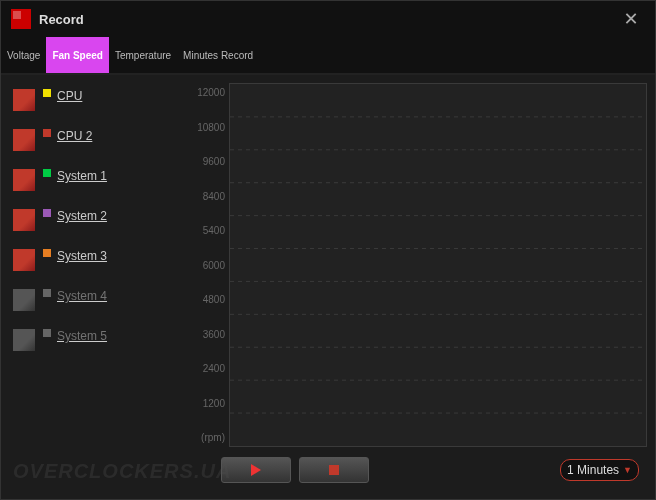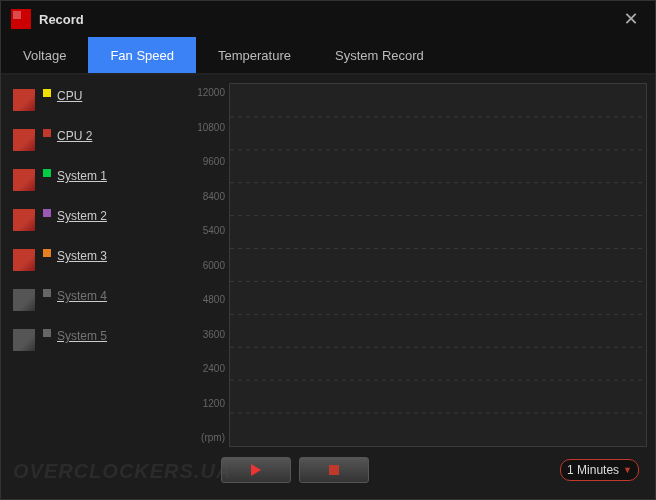--- a/index.html
+++ b/index.html
@@ -71,33 +71,33 @@
     
     .tab-bar {
       background: #111;
       display: flex;
       align-items: stretch;
       height: 38px;
       border-bottom: 2px solid #222;
       flex-shrink: 0;
     }
     .tab {
-      padding: 0 22px;
-      font-size: 13px;
+      padding: 0 6px;
+      font-size: 10px;
       cursor: pointer;
       display: flex;
       align-items: center;
       color: #bbb;
       border: none;
       background: transparent;
     }
     .tab.active {
-      background: #3b82f6;
+      background: #d946ef;
       color: #fff;
-      font-weight: normal;
+      font-weight: bold;
     }
 
     
     .main-content {
       display: flex;
       flex: 1;
       overflow: hidden;
     }
 
     
@@ -276,21 +276,21 @@
   <div class="title-bar">
     <div class="title-icon"></div>
     <span class="title-text">Record</span>
     <button class="close-btn">✕</button>
   </div>
 
   <div class="tab-bar">
     <button class="tab">Voltage</button>
     <button class="tab active">Fan Speed</button>
     <button class="tab">Temperature</button>
-    <button class="tab">System Record</button>
+    <button class="tab">Minutes Record</button>
   </div>
 
   <div class="main-content" style="position:relative;">
 
     <div class="sidebar">
 
       <div class="sensor-item">
         <div class="sensor-icon active-icon"></div>
         <div class="color-dot" style="background:#f0e000;"></div>
         <span class="sensor-label">CPU</span>

